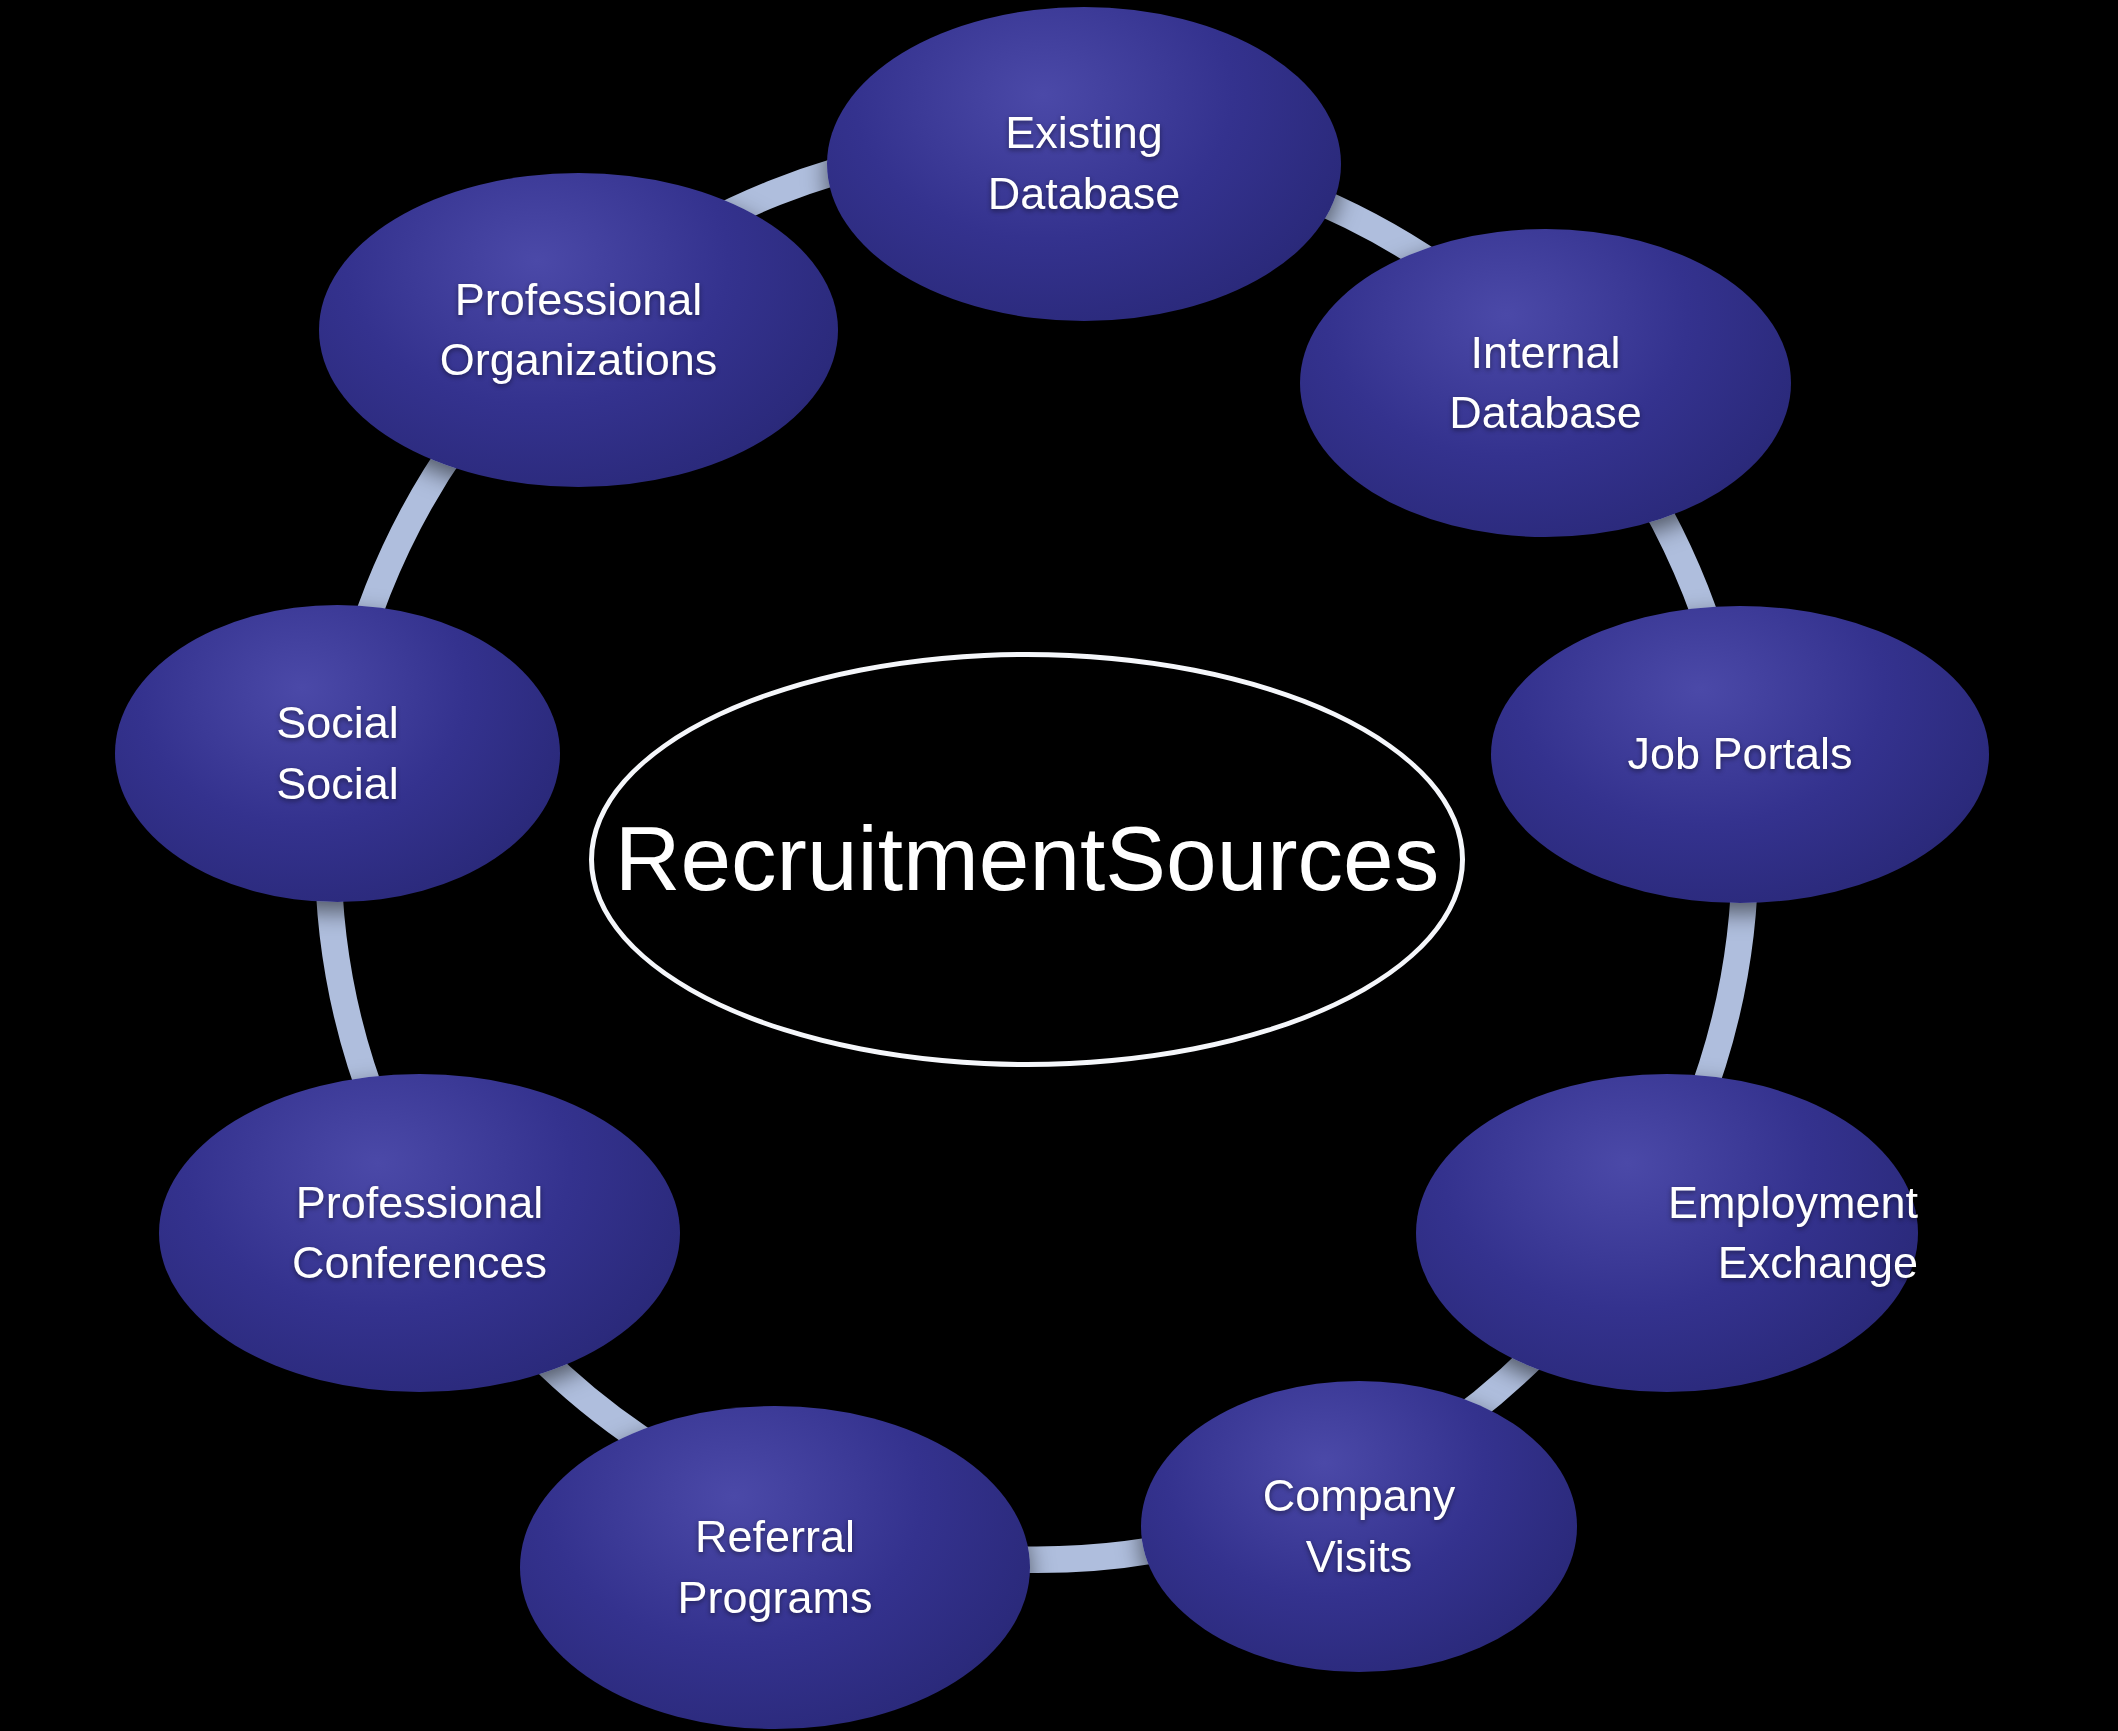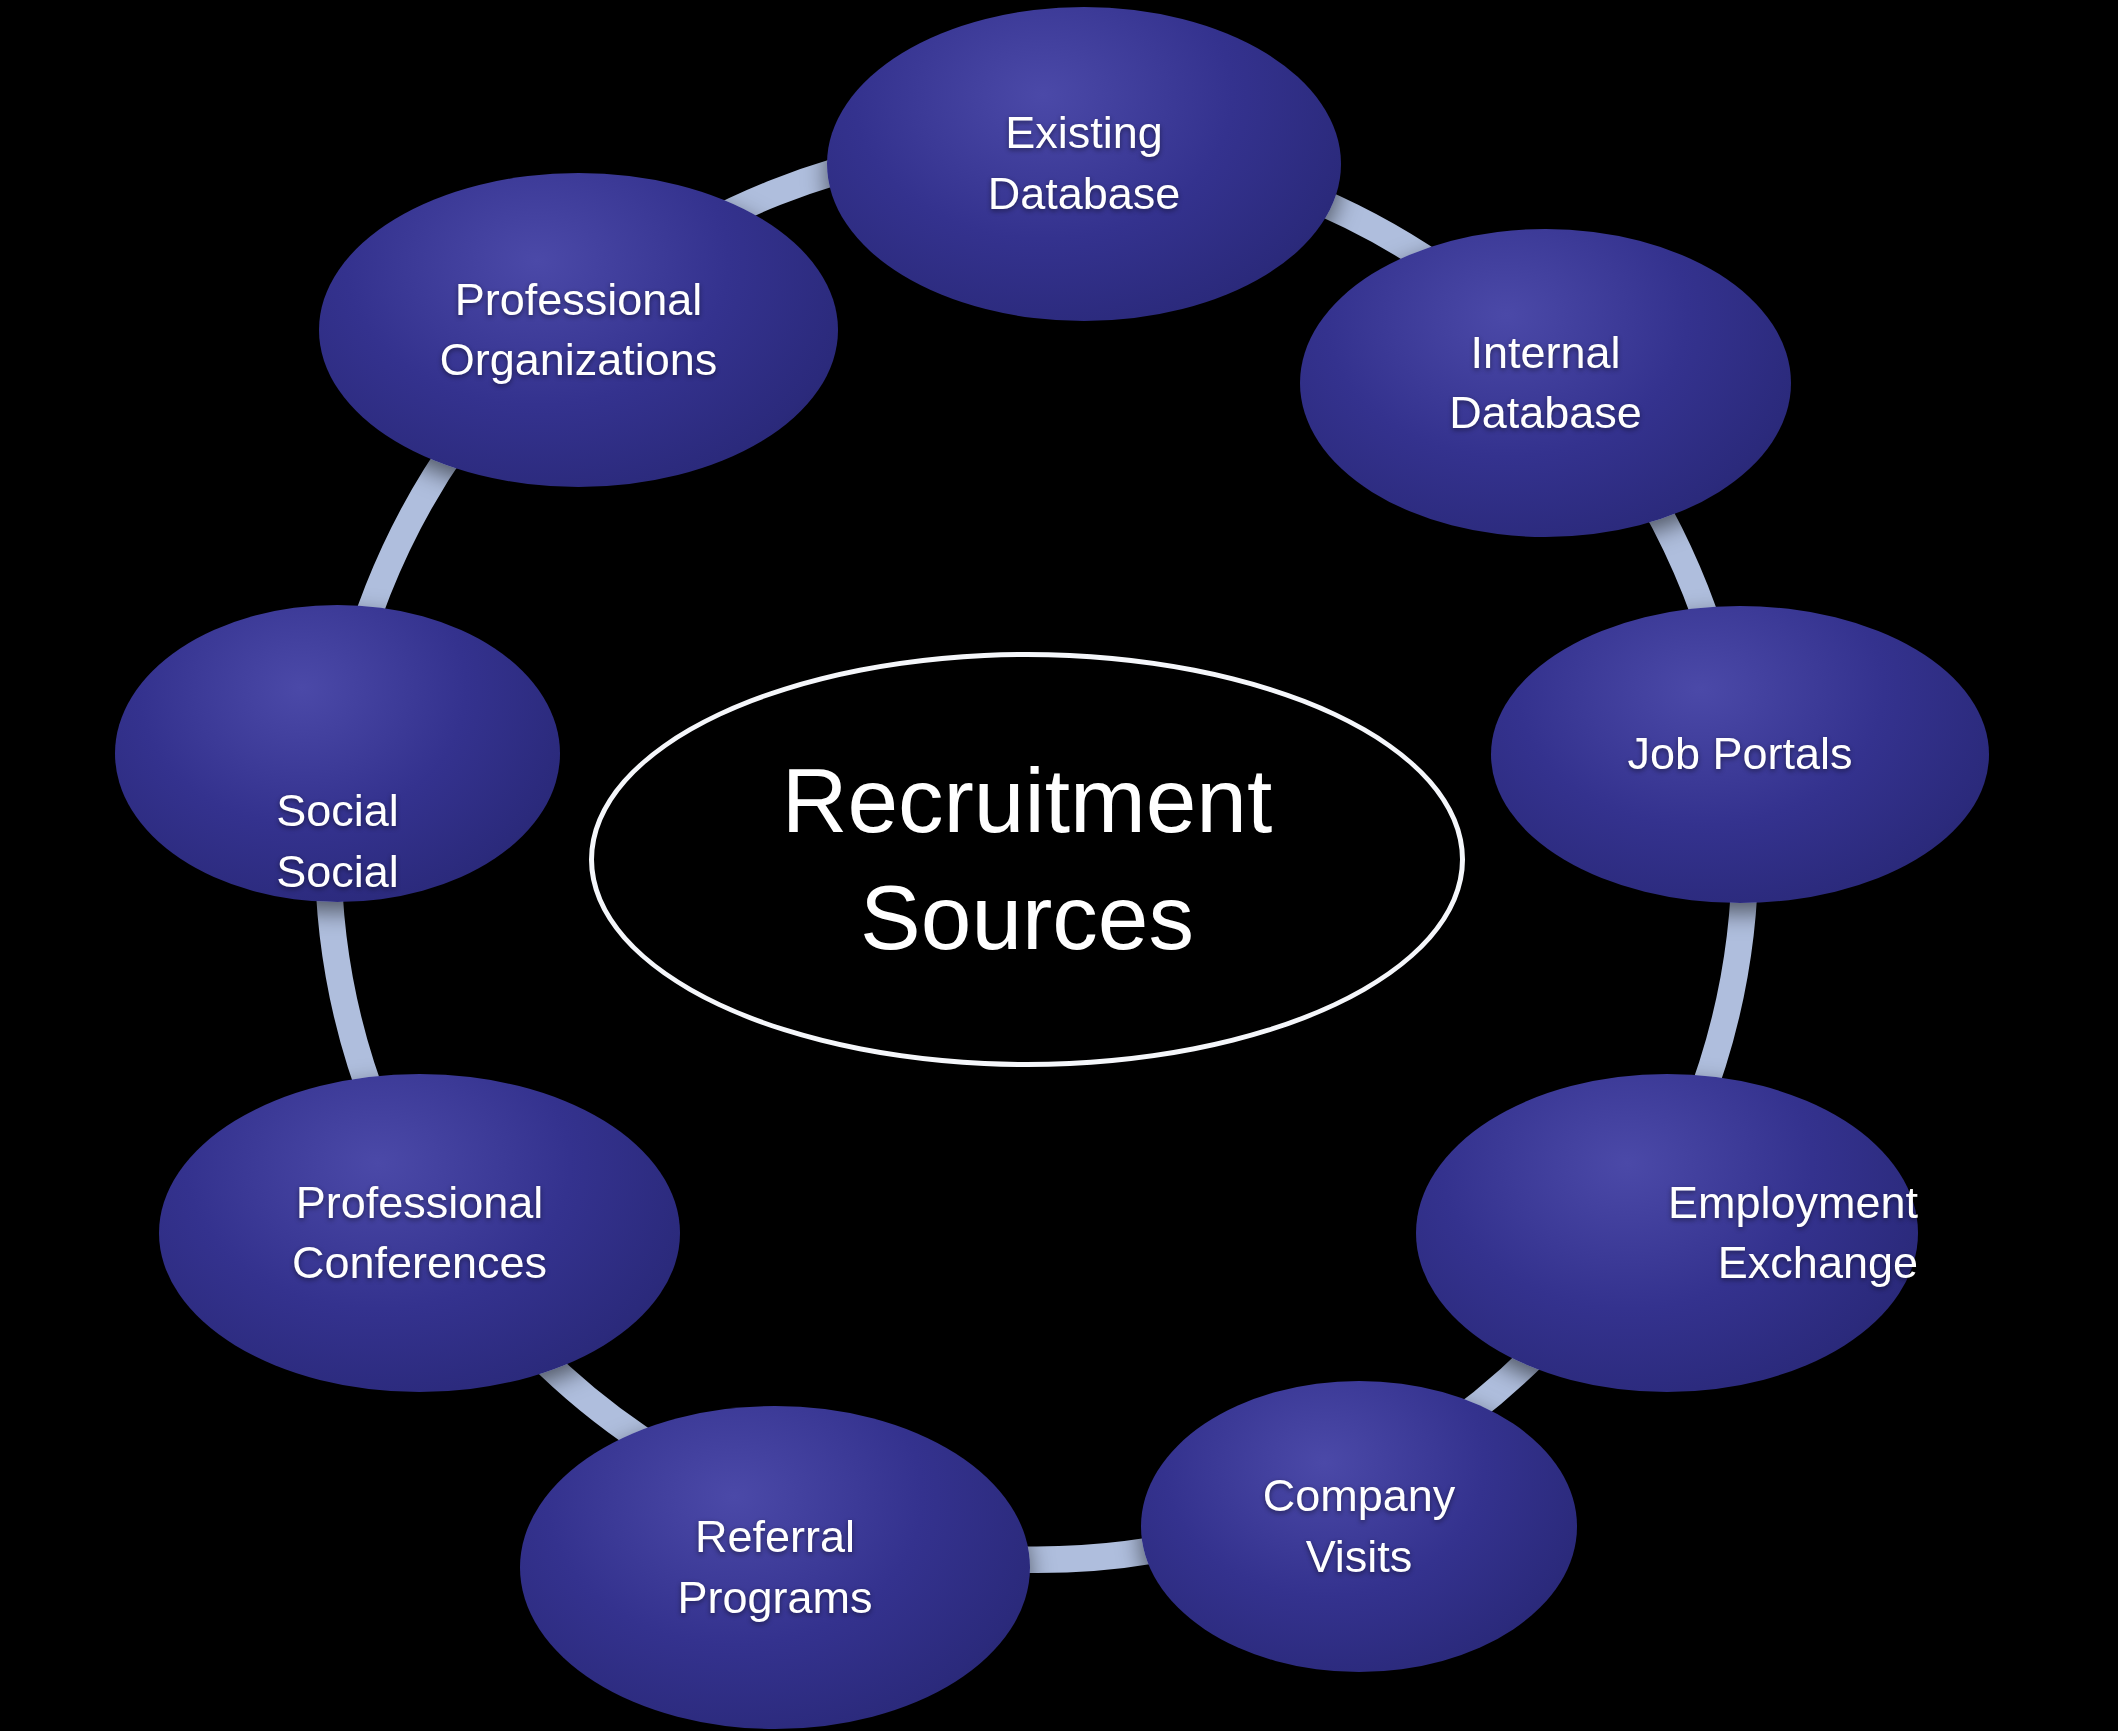--- a/index.html
+++ b/index.html
@@ -41,32 +41,31 @@
   .node span { display: block; }
 
   
   .pos-existing-database        { left: 827px;  top: 6.7px;    width: 514px; height: 314px; }
   .pos-internal-database        { left: 1300px; top: 229px;  width: 491px; height: 308px; }
   .pos-job-portals              { left: 1491px; top: 606px;  width: 498px; height: 297px; text-align: right; }
   .pos-employment-exchange      { left: 1416px; top: 1074px; width: 502px; height: 318px; align-items: flex-end; }
   .pos-company-visits           { left: 1141px; top: 1381px; width: 436px; height: 291px; align-items: center; }
   .pos-referral-programs        { left: 520px;  top: 1406px; width: 510px; height: 323px; }
   .pos-professional-conferences { left: 159px;  top: 1074px; width: 521px; height: 318px; }
-  .pos-social-media             { left: 115px;  top: 605px;  width: 445px; height: 297px; justify-content: flex-end; }
+  .pos-social-media             { left: 115px;  top: 605px;  width: 445px; height: 297px; }
   .pos-professional-organizations { left: 319px; top: 173px; width: 519px; height: 314px; }
 
   #center-node {
     position: absolute;
     left: 589px;
     top: 652px;
     width: 866px;
     height: 405px;
     border-radius: 50%;
     display: flex;
-    flex-direction: column;
     align-items: center;
     justify-content: center;
     text-align: center;
     color: #ffffff;
     font-size: 91px;
     line-height: 1.28;
     background: radial-gradient(ellipse at 45% 28%, #97add d0%, #8ba2d7 0%, #7b93cd 55%, #6f87c3 100%);
     border: 5.7px solid #f5f7fb;
     box-shadow: 0 11.4px 28.5px rgba(0,0,0,0.6);
     text-shadow: 0 2.9px 7.6px rgba(0,0,0,0.35);

